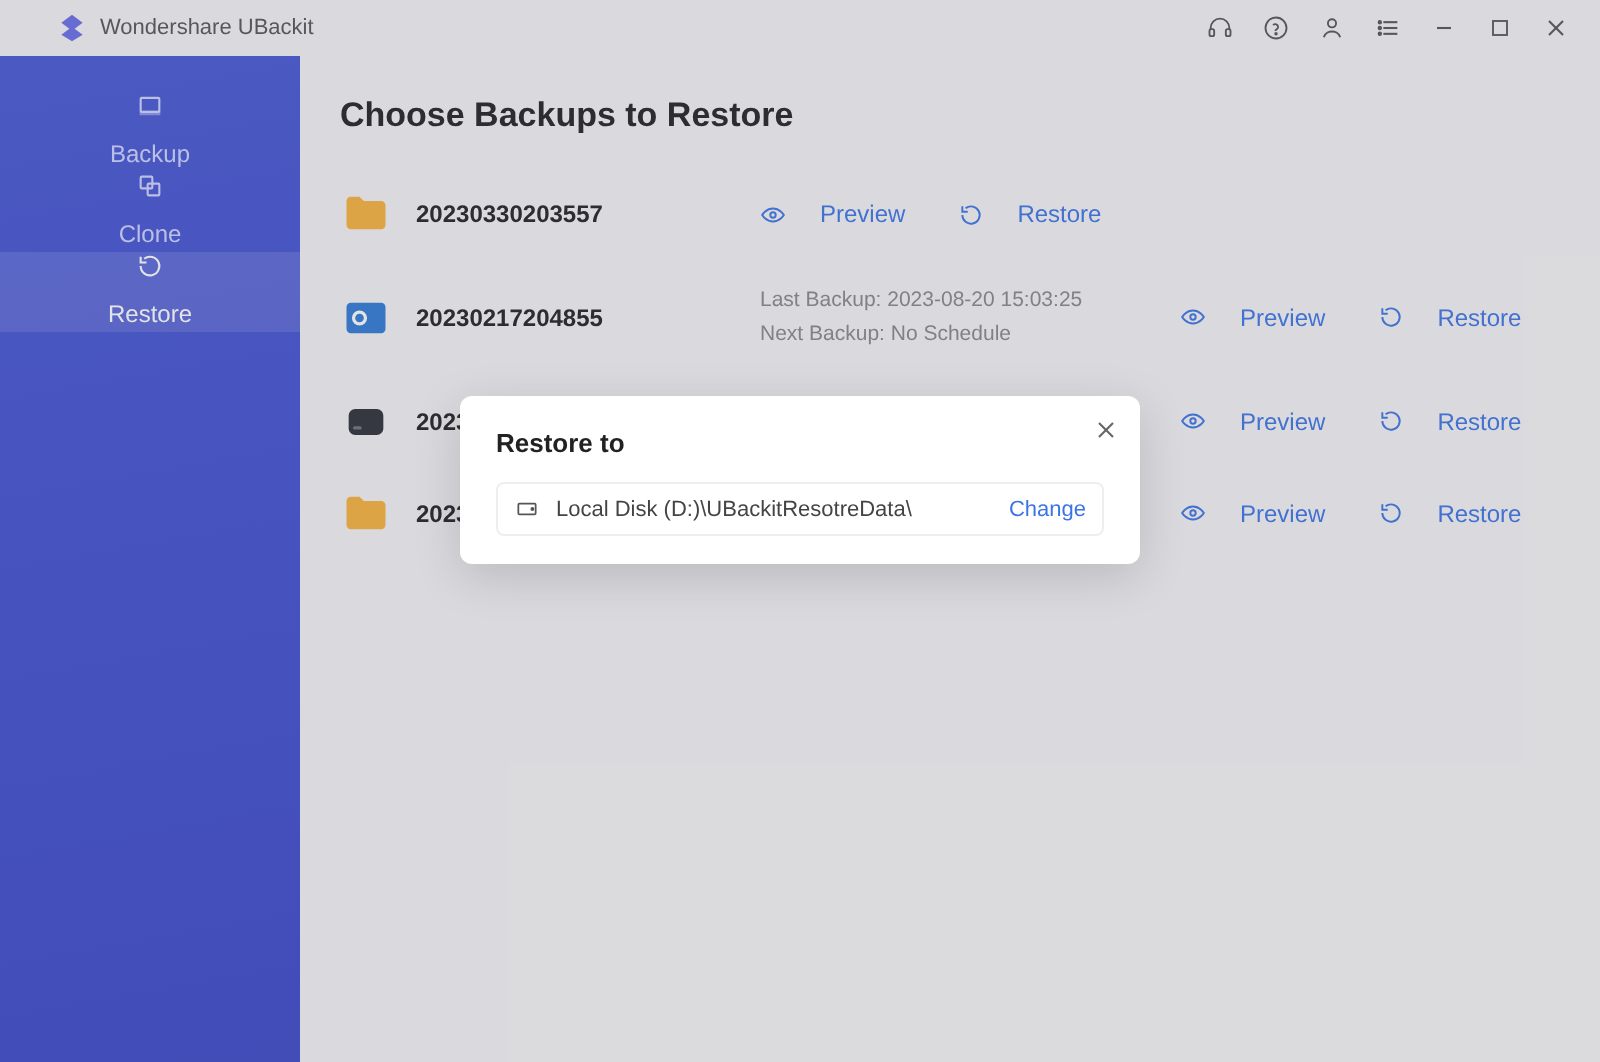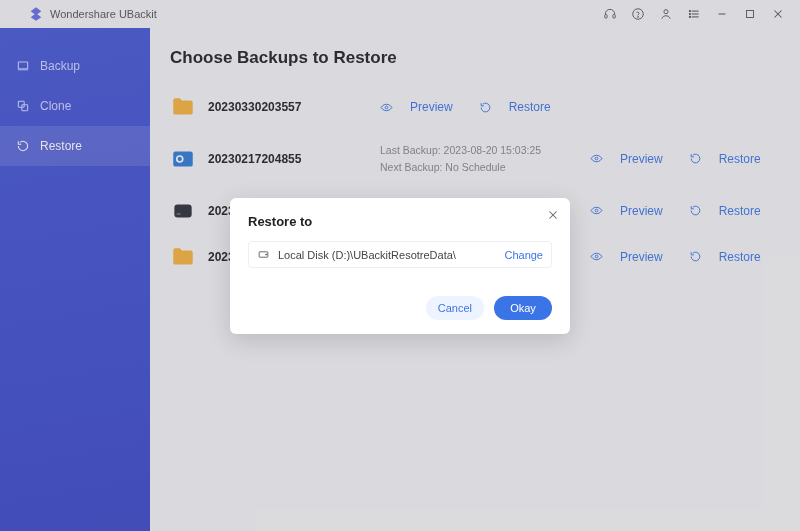--- a/index.html
+++ b/index.html
@@ -26,21 +26,21 @@
 .titlebar .winbtn svg { width: 14px; height: 14px; }
 
 .app { display: flex; height: calc(531px - 28px); }
 
 .sidebar {
   width: 150px; background: linear-gradient(170deg,#4657d6 0%,#3b48c9 100%);
   padding-top: 18px;
 }
 .side-item {
   height: 40px; display: flex; align-items: center; gap: 10px;
-  padding: 0 16px; color: #cfd4ff; font-size: 12px; cursor: pointer;
+  padding: 0 16px; color: #cfd4ff; font-size: 12px; cursor: pointer; flex-direction: column;
 }
 .side-item.active { background: rgba(255,255,255,0.12); color: #fff; }
 .side-icon { width: 14px; height: 14px; display: inline-flex;
   align-items: center; justify-content: center; }
 .side-icon svg { width: 14px; height: 14px; }
 
 .main { flex: 1; padding: 20px 36px 0 20px; color: #333; }
 .page-title { font-size: 17px; font-weight: 600; margin-bottom: 16px; color: #222; }
 
 .table-head {
@@ -327,17 +327,13 @@
   <div class="pathrow">
     <span class="pathicon">
       <svg viewBox="0 0 24 24" fill="none" stroke="#555" stroke-width="1.6">
           <rect x="4" y="7" width="16" height="10" rx="1"></rect>
           <circle cx="17" cy="12" r="1" fill="#555"></circle>
         </svg>
     </span>
     <span class="pathtext">Local Disk (D:)\UBackitResotreData\</span>
     <span class="change">Change</span>
   </div>
-  <div class="dbuttons">
-    <span class="btn secondary">Cancel</span>
-    <span class="btn primary">Okay</span>
-  </div>
 </div>
 
 </body></html>

